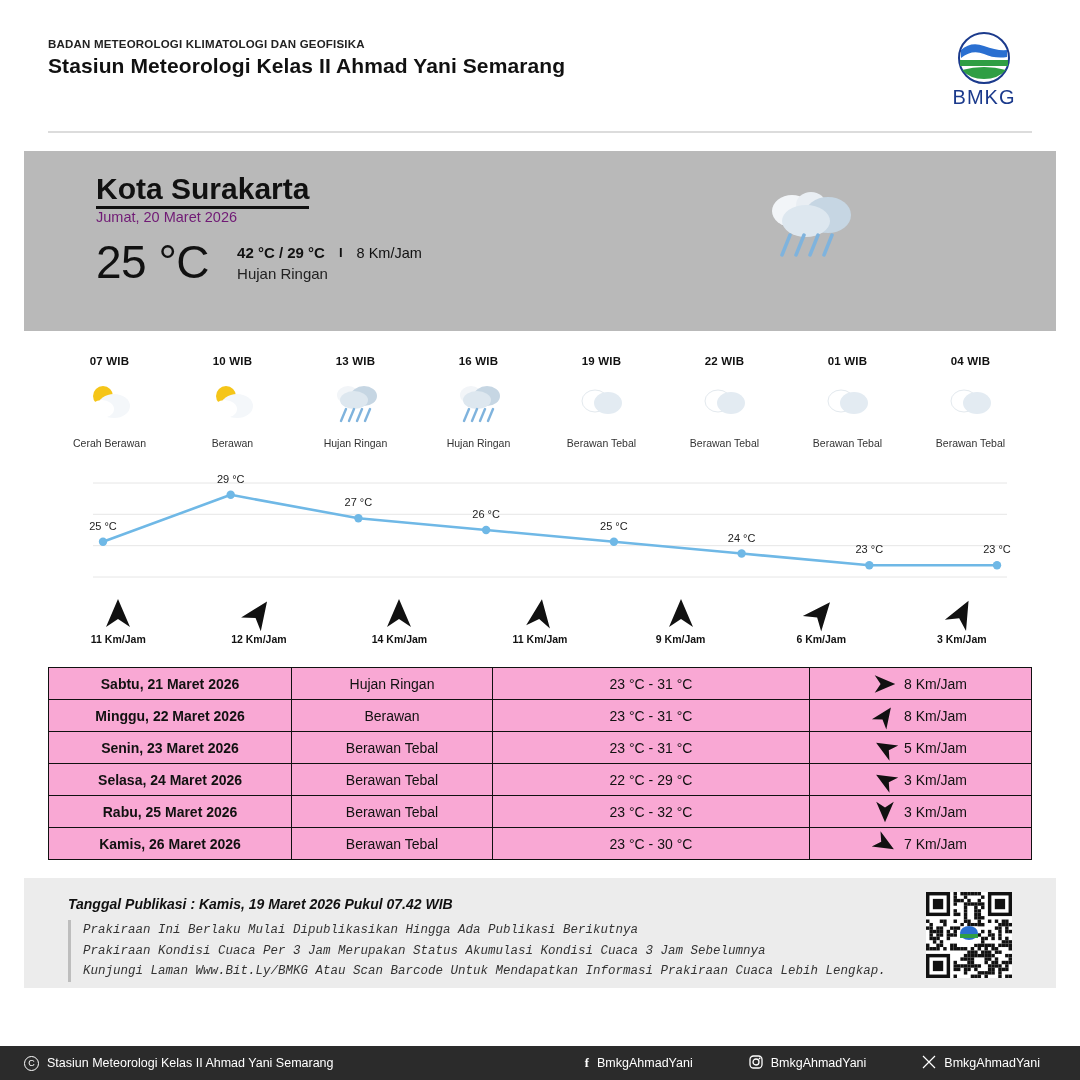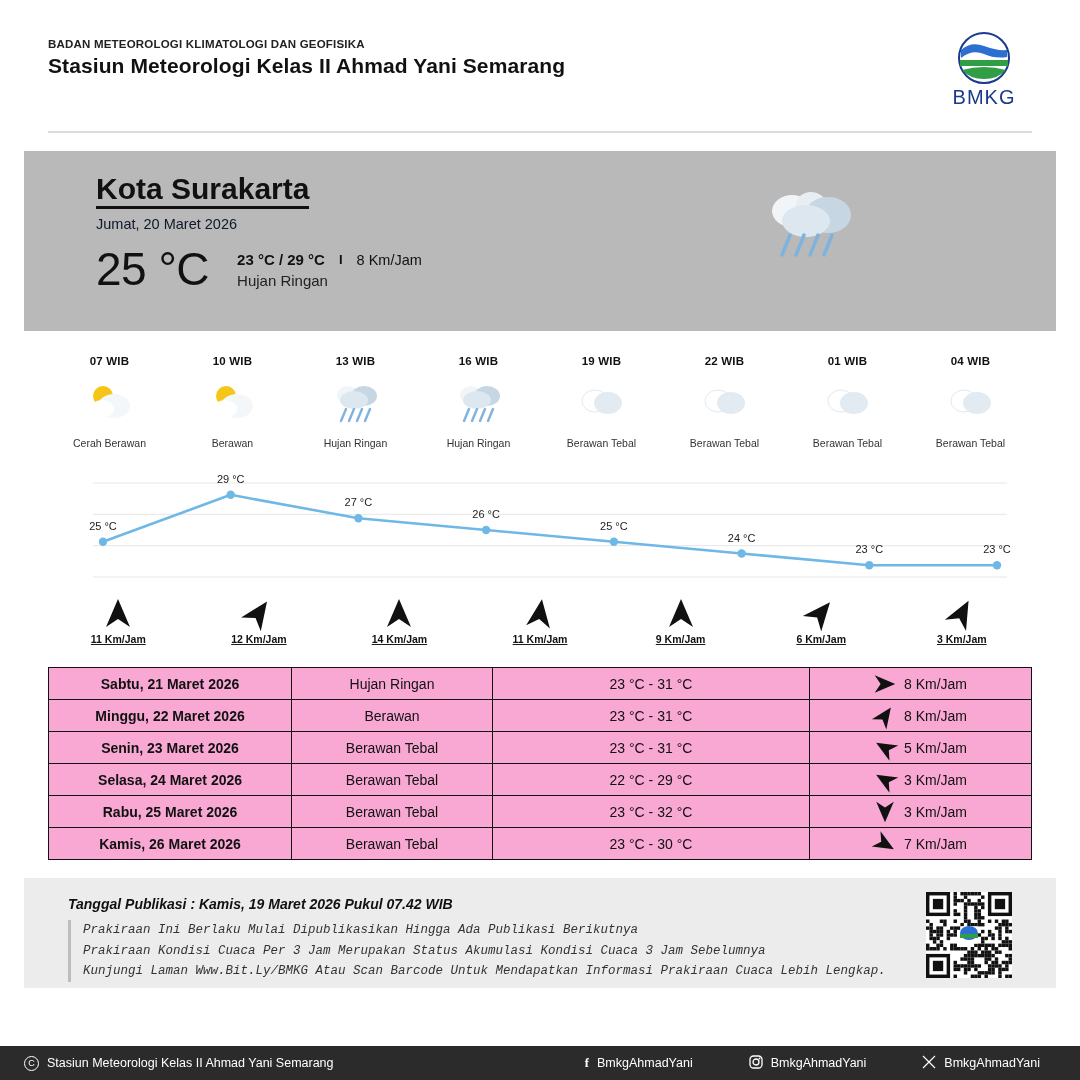--- a/index.html
+++ b/index.html
@@ -38,42 +38,42 @@
     padding:22px 40px 0 72px;
     position:relative;
   }
   .hero-city {
     font-size:30px; font-weight:bold; color:#111;
     display:inline-block;
     border-bottom:3px solid #111;
     padding-bottom:1px;
     line-height:1.08;
   }
-  .hero-date { font-size:14.5px; color:#0f172a; margin-top:7px; }
+  .hero-date { font-size:14.5px; color:#701a75; }
   .hero-row { display:flex; align-items:flex-end; margin-top:14px; }
   .hero-temp { font-size:46px; font-weight:300; color:#111; line-height:1; letter-spacing:-.5px; }
   .hero-mid { margin-left:28px; padding-bottom:3px; }
   .hero-minmax { font-size:15px; font-weight:bold; color:#111; display:flex; align-items:center; }
   .hero-sep { margin:0 14px; font-weight:bold; font-size:13px; }
   .hero-wind { font-weight:normal; font-size:14.5px; }
   .hero-cond { font-size:15px; color:#222; margin-top:4px; }
   .hero-icon { position:absolute; right:190px; top:34px; width:110px; height:90px; }
 
   
   .hourly { margin:24px 48px 0 48px; display:flex; }
   .hcell { flex:1; text-align:center; }
   .hcell .hour { font-size:11.5px; font-weight:bold; color:#111; letter-spacing:.2px;}
   .hcell .ic { height:48px; margin:12px 0 10px 0; display:flex; align-items:center; justify-content:center;}
   .hcell .cond { font-size:10.5px; color:#333; }
 
   
   .chart-area { margin:16px 48px 0 48px; position:relative; height:130px; }
   .chart-area svg { display:block; }
   .wind-row { margin:0 48px; display:flex; }
-  .wcell { flex:1; text-align:center;text-decoration:underline; }
+  .wcell { flex:1; text-align:center; }
   .wcell .arr { height:36px; display:flex; align-items:center; justify-content:center;}
   .wcell .spd { font-size:10.5px; font-weight:bold; color:#111; margin-top:2px;}
 
   
   table.fc {
     margin:22px 48px 0 48px;
     width:calc(100% - 96px);
     border-collapse:collapse;
     background:#f9a8d4;
   }
@@ -143,21 +143,21 @@
 </div>
 <div class="hdr-rule"></div>
 
 <div class="hero">
   <div class="hero-city">Kota Surakarta</div>
   <div class="hero-date">Jumat, 20 Maret 2026</div>
   <div class="hero-row">
     <div class="hero-temp">25 °C</div>
     <div class="hero-mid">
       <div class="hero-minmax">
-        <span>23 °C / 29 °C</span>
+        <span>42 °C / 29 °C</span>
         <span class="hero-sep">I</span>
         <span class="hero-wind">8 Km/Jam</span>
       </div>
       <div class="hero-cond">Hujan Ringan</div>
     </div>
   </div>
   <div class="hero-icon">
     <svg width="110" height="90" viewBox="0 0 110 90">
       <ellipse cx="36" cy="26" rx="20" ry="16" fill="#f2f5f8"></ellipse>
       <ellipse cx="55" cy="20" rx="15" ry="13" fill="#e9eef3"></ellipse>

